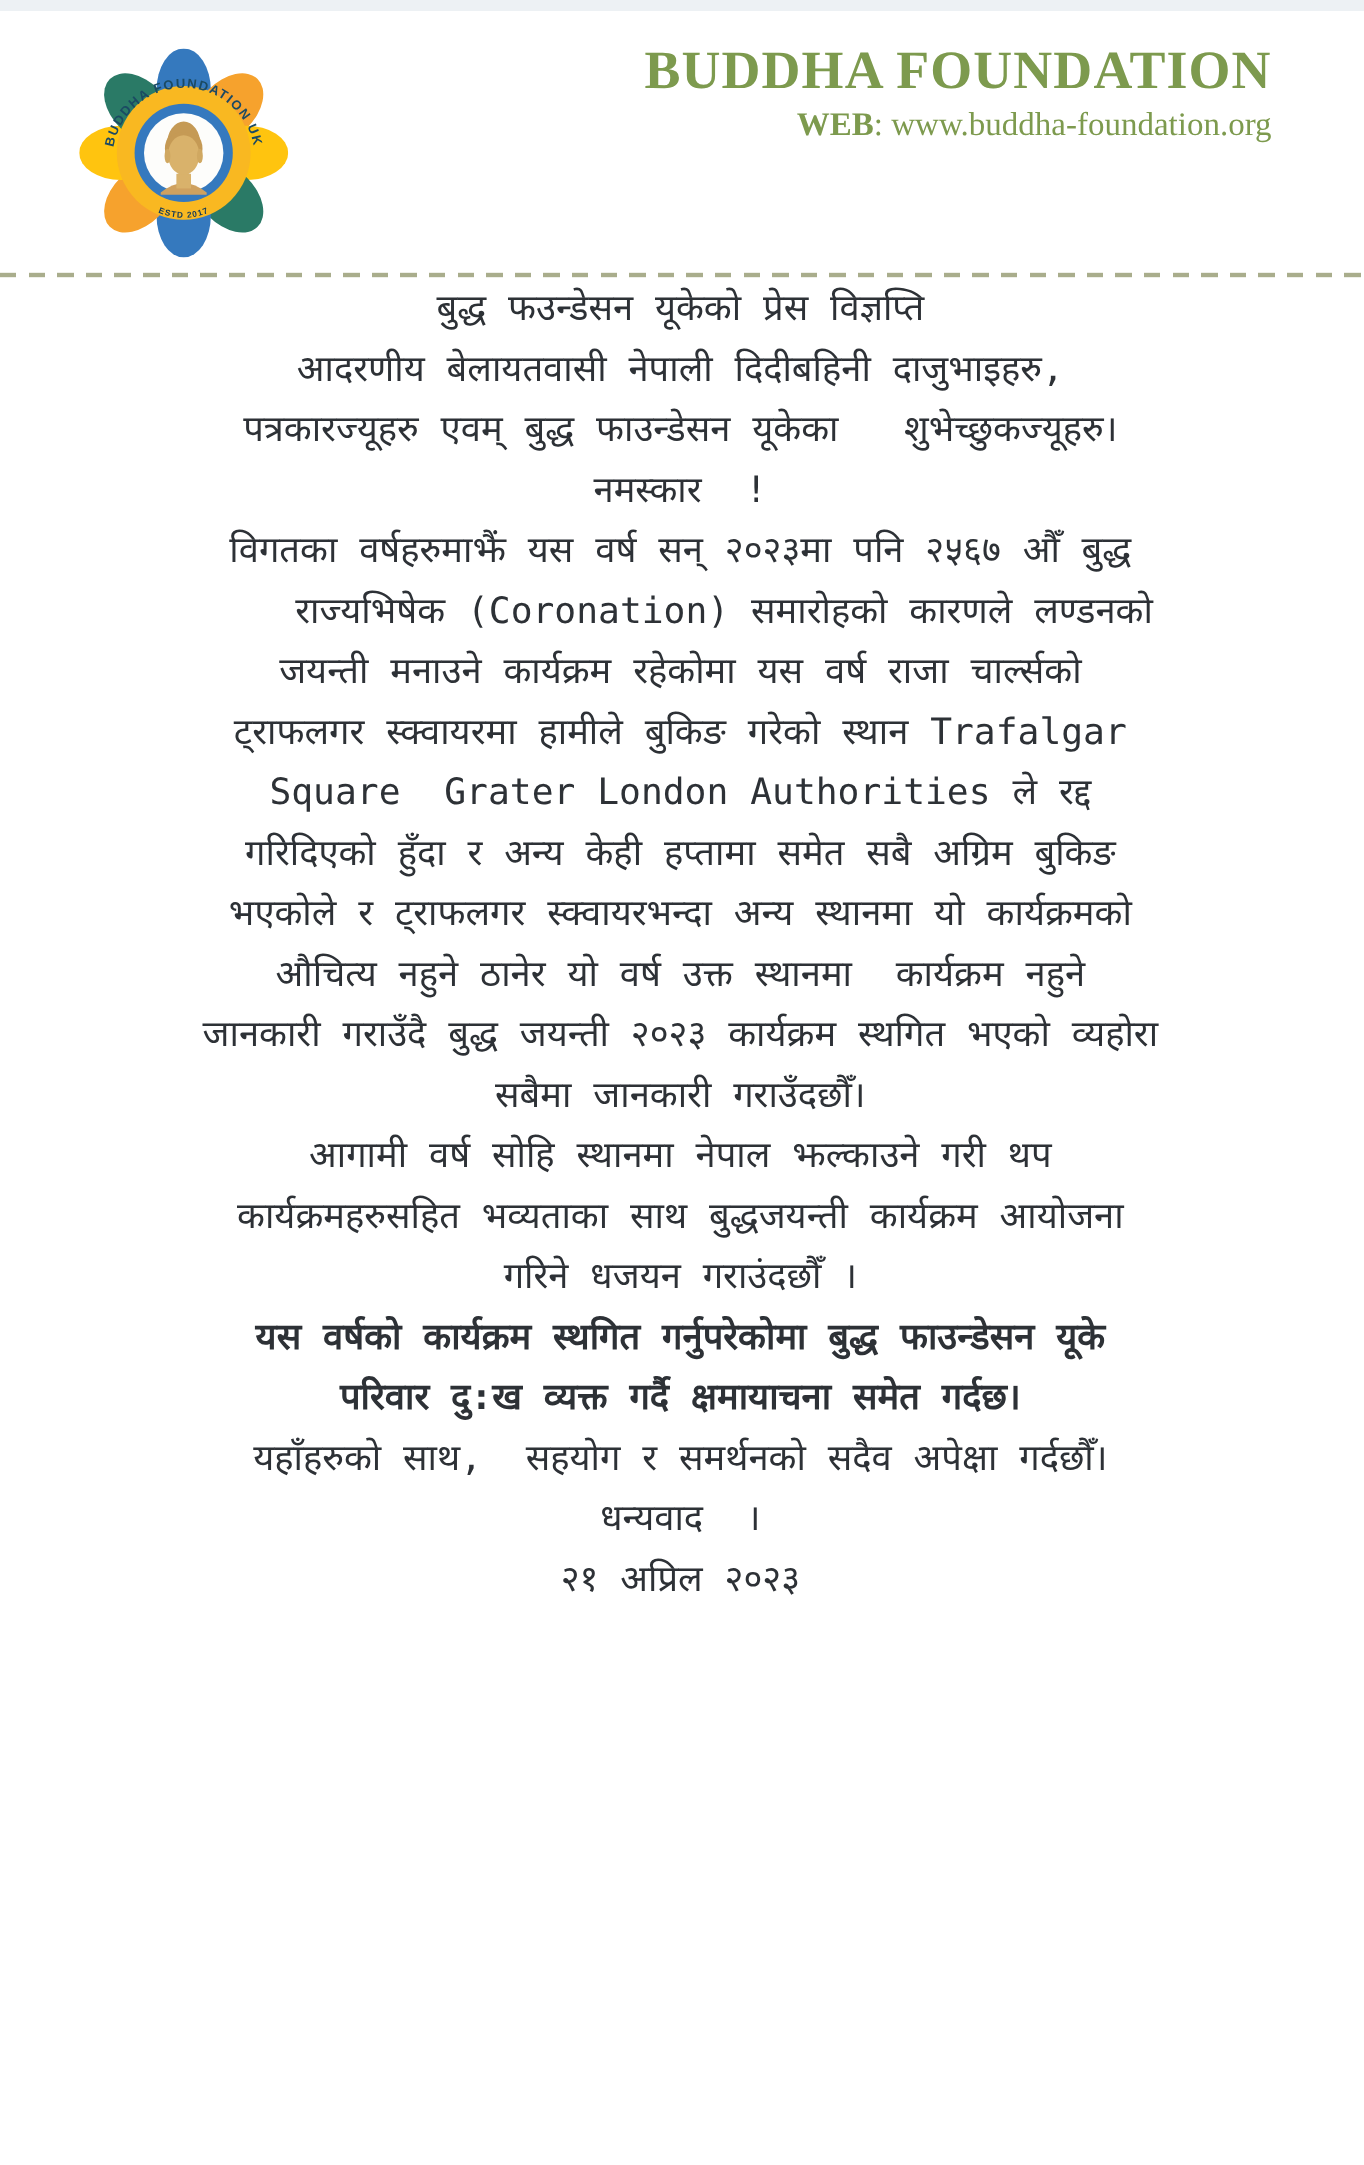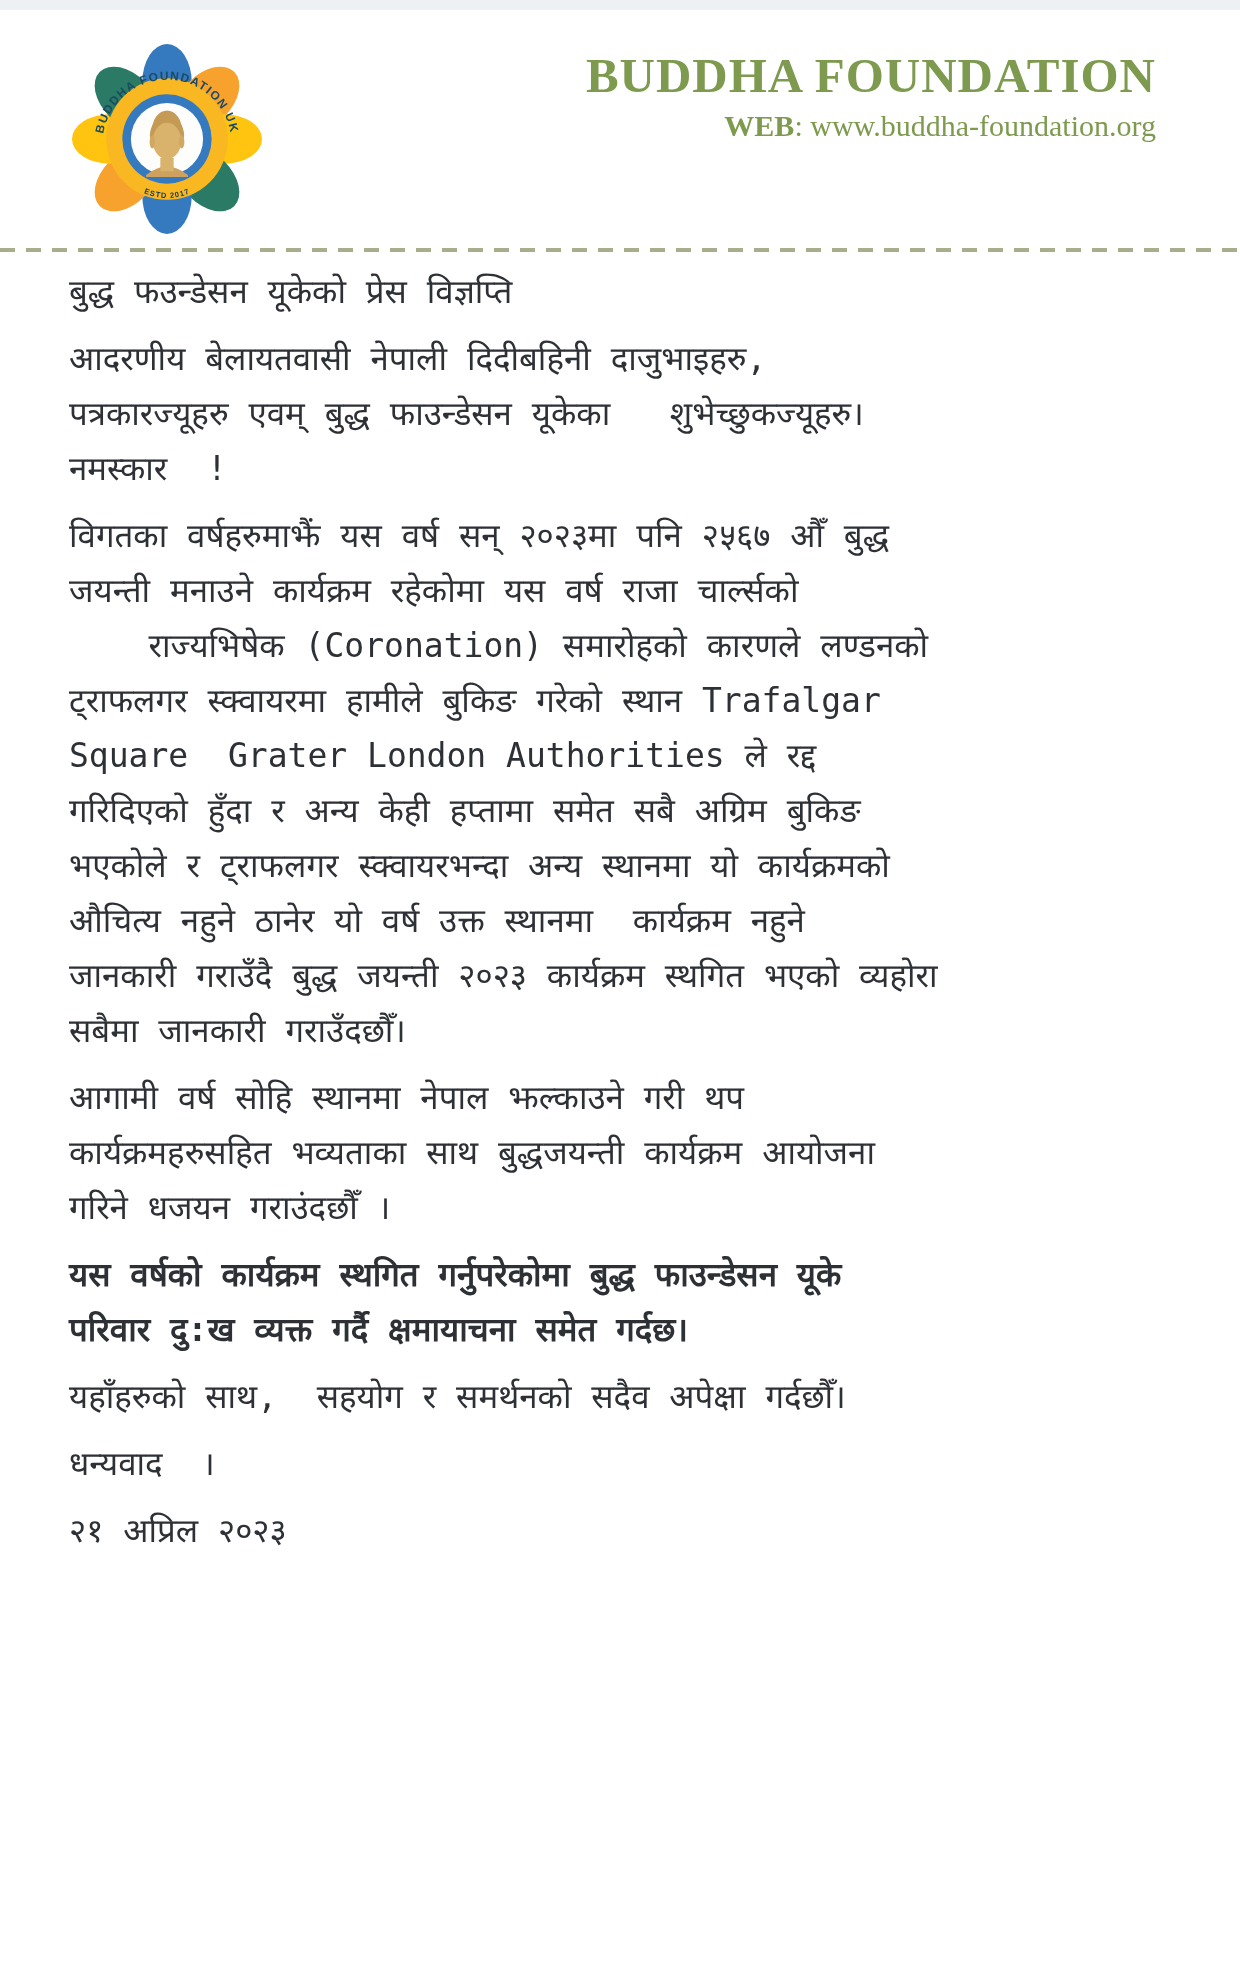--- a/index.html
+++ b/index.html
@@ -29,21 +29,21 @@
   .logo-wrap {
     position: absolute;
     left: 72px;
     top: 34px;
     width: 190px;
     height: 190px;
   }
   .title-block {
     position: absolute;
     right: 84px;
-    top: 36px;
+    top: 24px;
     text-align: right;
     font-family: "Liberation Serif", "DejaVu Serif", serif;
   }
   .org-title {
     font-size: 49px;
     font-weight: bold;
     letter-spacing: 1px;
     color: #7d9a4e;
     line-height: 60px;
     white-space: nowrap;
@@ -64,21 +64,21 @@
       #a9ad8c 0px, #a9ad8c 15px,
       transparent 15px, transparent 26px);
   }
   
   .letter {
     padding: 0 60px 0 57px;
     font-family: "DejaVu Sans Mono", "Liberation Mono", "DejaVu Sans", sans-serif;
     font-size: 33px;
     color: #2d3136;
   }
-  .letter .para { margin: 12px; }
+  .letter .para { margin: 0; text-align: center; }
   .letter .line {
     line-height: 55px;
     white-space: pre-wrap;
   }
   .letter-title   { margin-top: 44px; }
   .para-salutation{ margin-top: 42px; }
   .para-main      { margin-top: 40px; }
   .para-next-year { margin-top: 38px; }
   .para-apology   { margin-top: 46px; font-weight: bold; }
   .para-support   { margin-top: 46px; }
@@ -152,22 +152,22 @@
   </div>
 
   <div class="para para-salutation">
       <div class="line">आदरणीय बेलायतवासी नेपाली दिदीबहिनी दाजुभाइहरु,</div>
       <div class="line">पत्रकारज्यूहरु एवम् बुद्ध फाउन्डेसन यूकेका   शुभेच्छुकज्यूहरु।</div>
       <div class="line">नमस्कार  !</div>
     </div>
 
   <div class="para para-main">
       <div class="line">विगतका वर्षहरुमाझैं यस वर्ष सन् २०२३मा पनि २५६७ औँ बुद्ध</div>
+      <div class="line">    राज्यभिषेक (Coronation) समारोहको कारणले लण्डनको</div>
       <div class="line">जयन्ती मनाउने कार्यक्रम रहेकोमा यस वर्ष राजा चार्ल्सको</div>
-      <div class="line">    राज्यभिषेक (Coronation) समारोहको कारणले लण्डनको</div>
       <div class="line">ट्राफलगर स्क्वायरमा हामीले बुकिङ गरेको स्थान Trafalgar</div>
       <div class="line">Square  Grater London Authorities ले रद्द</div>
       <div class="line">गरिदिएको हुँदा र अन्य केही हप्तामा समेत सबै अग्रिम बुकिङ</div>
       <div class="line">भएकोले र ट्राफलगर स्क्वायरभन्दा अन्य स्थानमा यो कार्यक्रमको</div>
       <div class="line">औचित्य नहुने ठानेर यो वर्ष उक्त स्थानमा  कार्यक्रम नहुने</div>
       <div class="line">जानकारी गराउँदै बुद्ध जयन्ती २०२३ कार्यक्रम स्थगित भएको व्यहोरा</div>
       <div class="line">सबैमा जानकारी गराउँदछौँ।</div>
     </div>
 
   <div class="para para-next-year">

